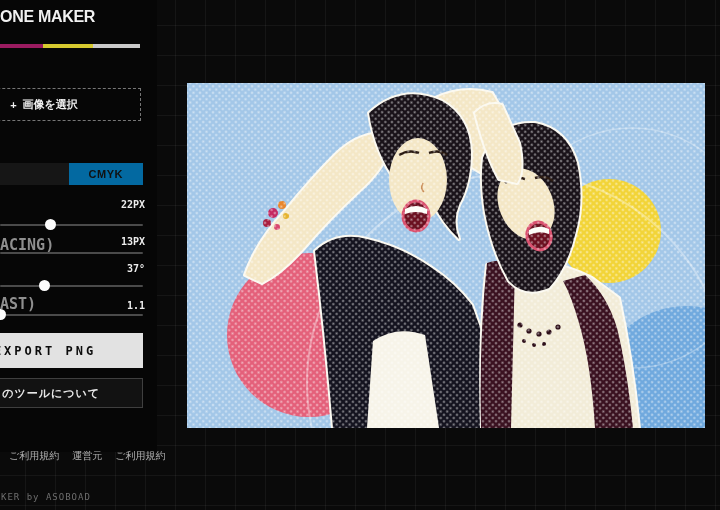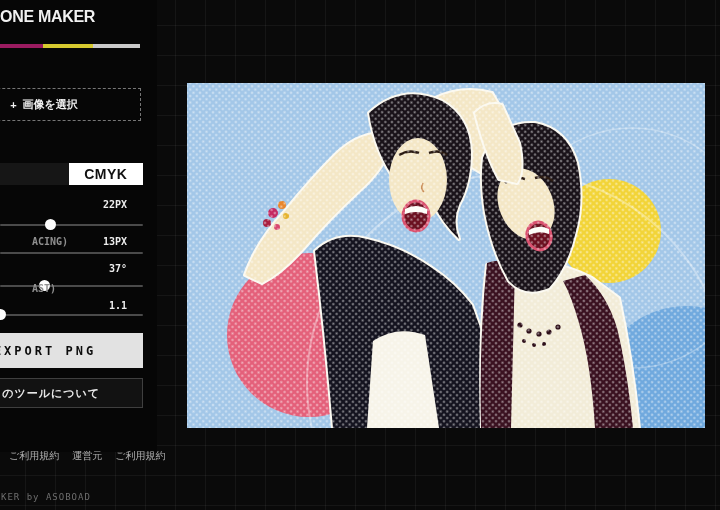--- a/index.html
+++ b/index.html
@@ -18,23 +18,23 @@
   .title{position:absolute;left:0;top:8px;font-size:16px;font-weight:800;color:#f2f2f2;letter-spacing:-0.3px;white-space:nowrap;}
   .brandbar{position:absolute;left:0;top:44px;height:4px;width:140px;display:flex;}
   .brandbar .seg1{width:43px;height:100%;}
   .brandbar .seg2{width:50px;height:100%;}
   .brandbar .seg3{width:47px;height:100%;}
   .select-btn{position:absolute;left:-53px;top:88px;width:194px;height:33px;
     border:1px dashed rgba(255,255,255,0.45);background:transparent;color:#f0f0f0;
     font-size:11px;font-weight:bold;display:flex;align-items:center;justify-content:center;gap:6px;cursor:pointer;}
   .toggle{position:absolute;left:-53px;top:163px;width:196px;height:22px;display:flex;background:#161616;}
   .toggle .opt{flex:1;display:flex;align-items:center;justify-content:center;font-size:10px;font-weight:bold;color:#7e7e7e;cursor:pointer;}
-  .toggle .opt.sel{background:#ffffff;color:#111;font-size:14px;letter-spacing:0.5px;margin-left:47px;}
-  .slabel{position:absolute;left:0;font-size:10px;font-weight:bold;color:#8f8f8f;font-family:"DejaVu Sans Mono",monospace;margin-left:32px;}
-  .svalue{position:absolute;right:30px;font-size:10px;font-weight:bold;color:#ececec;font-family:"DejaVu Sans Mono",monospace;}
+  .toggle .opt.sel{background:#0369a1;color:#111;font-size:11px;letter-spacing:0.5px;margin-left:47px;}
+  .slabel{position:absolute;left:0;font-size:15px;font-weight:bold;color:#8f8f8f;font-family:"DejaVu Sans Mono",monospace;}
+  .svalue{position:absolute;right:12px;font-size:10px;font-weight:bold;color:#ececec;font-family:"DejaVu Sans Mono",monospace;}
   .track{position:absolute;left:0;width:143px;height:2px;background:#4a4a4a;border-radius:1px;cursor:pointer;}
   .handle{position:absolute;top:-5px;width:11px;height:11px;margin-left:-5.5px;border-radius:50%;background:#fdfdfd;cursor:pointer;}
   .export-btn{position:absolute;left:-53px;top:333px;width:196px;height:35px;background:#e2e2e2;border:none;
     color:#0c0c0c;font-family:"DejaVu Sans Mono",monospace;font-size:12px;font-weight:bold;letter-spacing:3px;cursor:pointer;}
   .about-btn{position:absolute;left:-53px;top:378px;width:196px;height:30px;background:#121212;border:1px solid #3f3f3f;
     color:#e8e8e8;font-size:11px;font-weight:bold;letter-spacing:1px;cursor:pointer;}
   .links{position:absolute;left:1px;top:449px;display:flex;gap:13px;padding-left:8px;}
   .links span{font-size:10px;color:#b2b2b2;cursor:pointer;white-space:nowrap;}
   .credit{position:absolute;left:1px;top:492px;font-size:9px;color:#6e6e6e;letter-spacing:1px;font-family:"DejaVu Sans Mono",monospace;white-space:nowrap;}
   
@@ -74,21 +74,21 @@
   <div class="svalue" style="top:236px">13PX</div>
   <div class="track" style="top:252px">
     
   </div>
 
   <div class="svalue" style="top:263px">37°</div>
   <div class="track" style="top:285px">
     <div class="handle" style="left: 31%;"></div>
   </div>
 
-  <div class="slabel" style="top:283px">AST)</div>
+  <div class="slabel" style="top:295px">AST)</div>
   <div class="svalue" style="top:300px">1.1</div>
   <div class="track" style="top:314px">
     <div class="handle" style="left: 0%;"></div>
   </div>
 
   <button class="export-btn">EXPORT PNG</button>
   <button class="about-btn">このツールについて</button>
 
   <div class="links">
     <span>ご利用規約</span>

